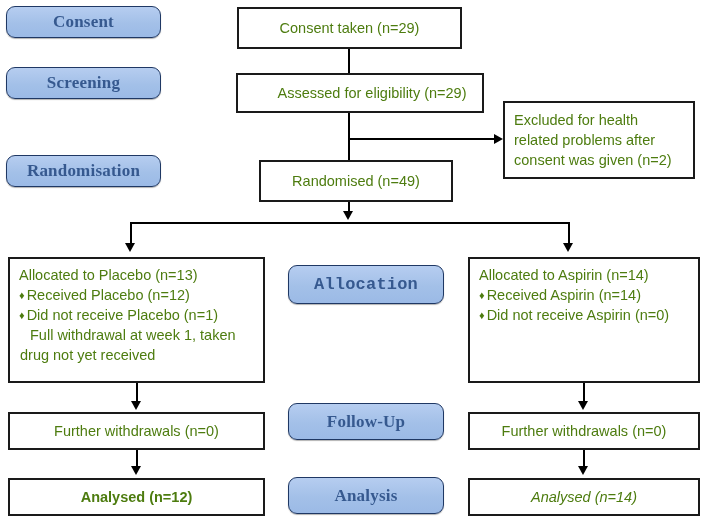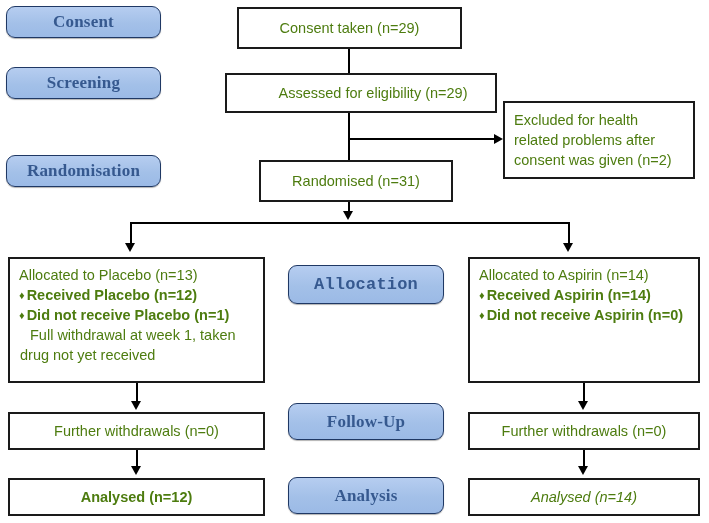--- a/index.html
+++ b/index.html
@@ -85,21 +85,20 @@
     border-bottom: 5.5px solid transparent;
     border-left: 9px solid #000000;
   }
 
   
   .alloc-title { display: block; }
   .bullet-row {
     display: block;
     padding-left: 11px;
     text-indent: -11px;
-    font-weight: bold;
   }
   .bullet-row .dia {
     font-size: 11px;
     vertical-align: 1px;
     padding-right: 2px;
   }
   .cont-row {
     display: block;
     padding-left: 11px;
   }
@@ -132,37 +131,37 @@
   <div class="stage" style="left:288px; top:477px; width:156px; height:37px;">
     <span>Analysis</span>
   </div>
 
   <div class="box center" style="left:237px; top:7px; width:225px; height:42px;">
     <span>Consent taken (n=29)</span>
   </div>
 
   <div class="vline" style="left:348px; top:49px; height:24px;"></div>
 
-  <div class="box center" style="left:225px; top:73px; width:272px; height:40px;padding-left:24px;">
+  <div class="box center" style="left:236px; top:73px; width:248px; height:40px;padding-left:24px;">
     <span>Assessed for eligibility (n=29)</span>
   </div>
 
   <div class="vline" style="left:348px; top:113px; height:55px;"></div>
 
   <div class="hline" style="left:348px; top:138px; width:146px;"></div>
   <div class="arrow-right" style="left:494px; top:134px;"></div>
 
   <div class="box left" style="left:503px; top:101px; width:192px; height:78px; display:flex; flex-direction:column; justify-content:center;">
     <span>Excluded for health</span>
     <span>related problems after</span>
     <span>consent was given (n=2)</span>
   </div>
 
   <div class="box center" style="left:259px; top:160px; width:194px; height:42px;">
-    <span>Randomised (n=31)</span>
+    <span>Randomised (n=49)</span>
   </div>
 
   <div class="vline" style="left:348px; top:202px; height:14px;"></div>
   <div class="arrow-down" style="left:343px; top:211px;"></div>
 
   <div class="hline" style="left:130px; top:222px; width:438px;"></div>
 
   <div class="vline" style="left:130px; top:222px; height:26px;"></div>
   <div class="arrow-down" style="left:125px; top:243px;"></div>
 

